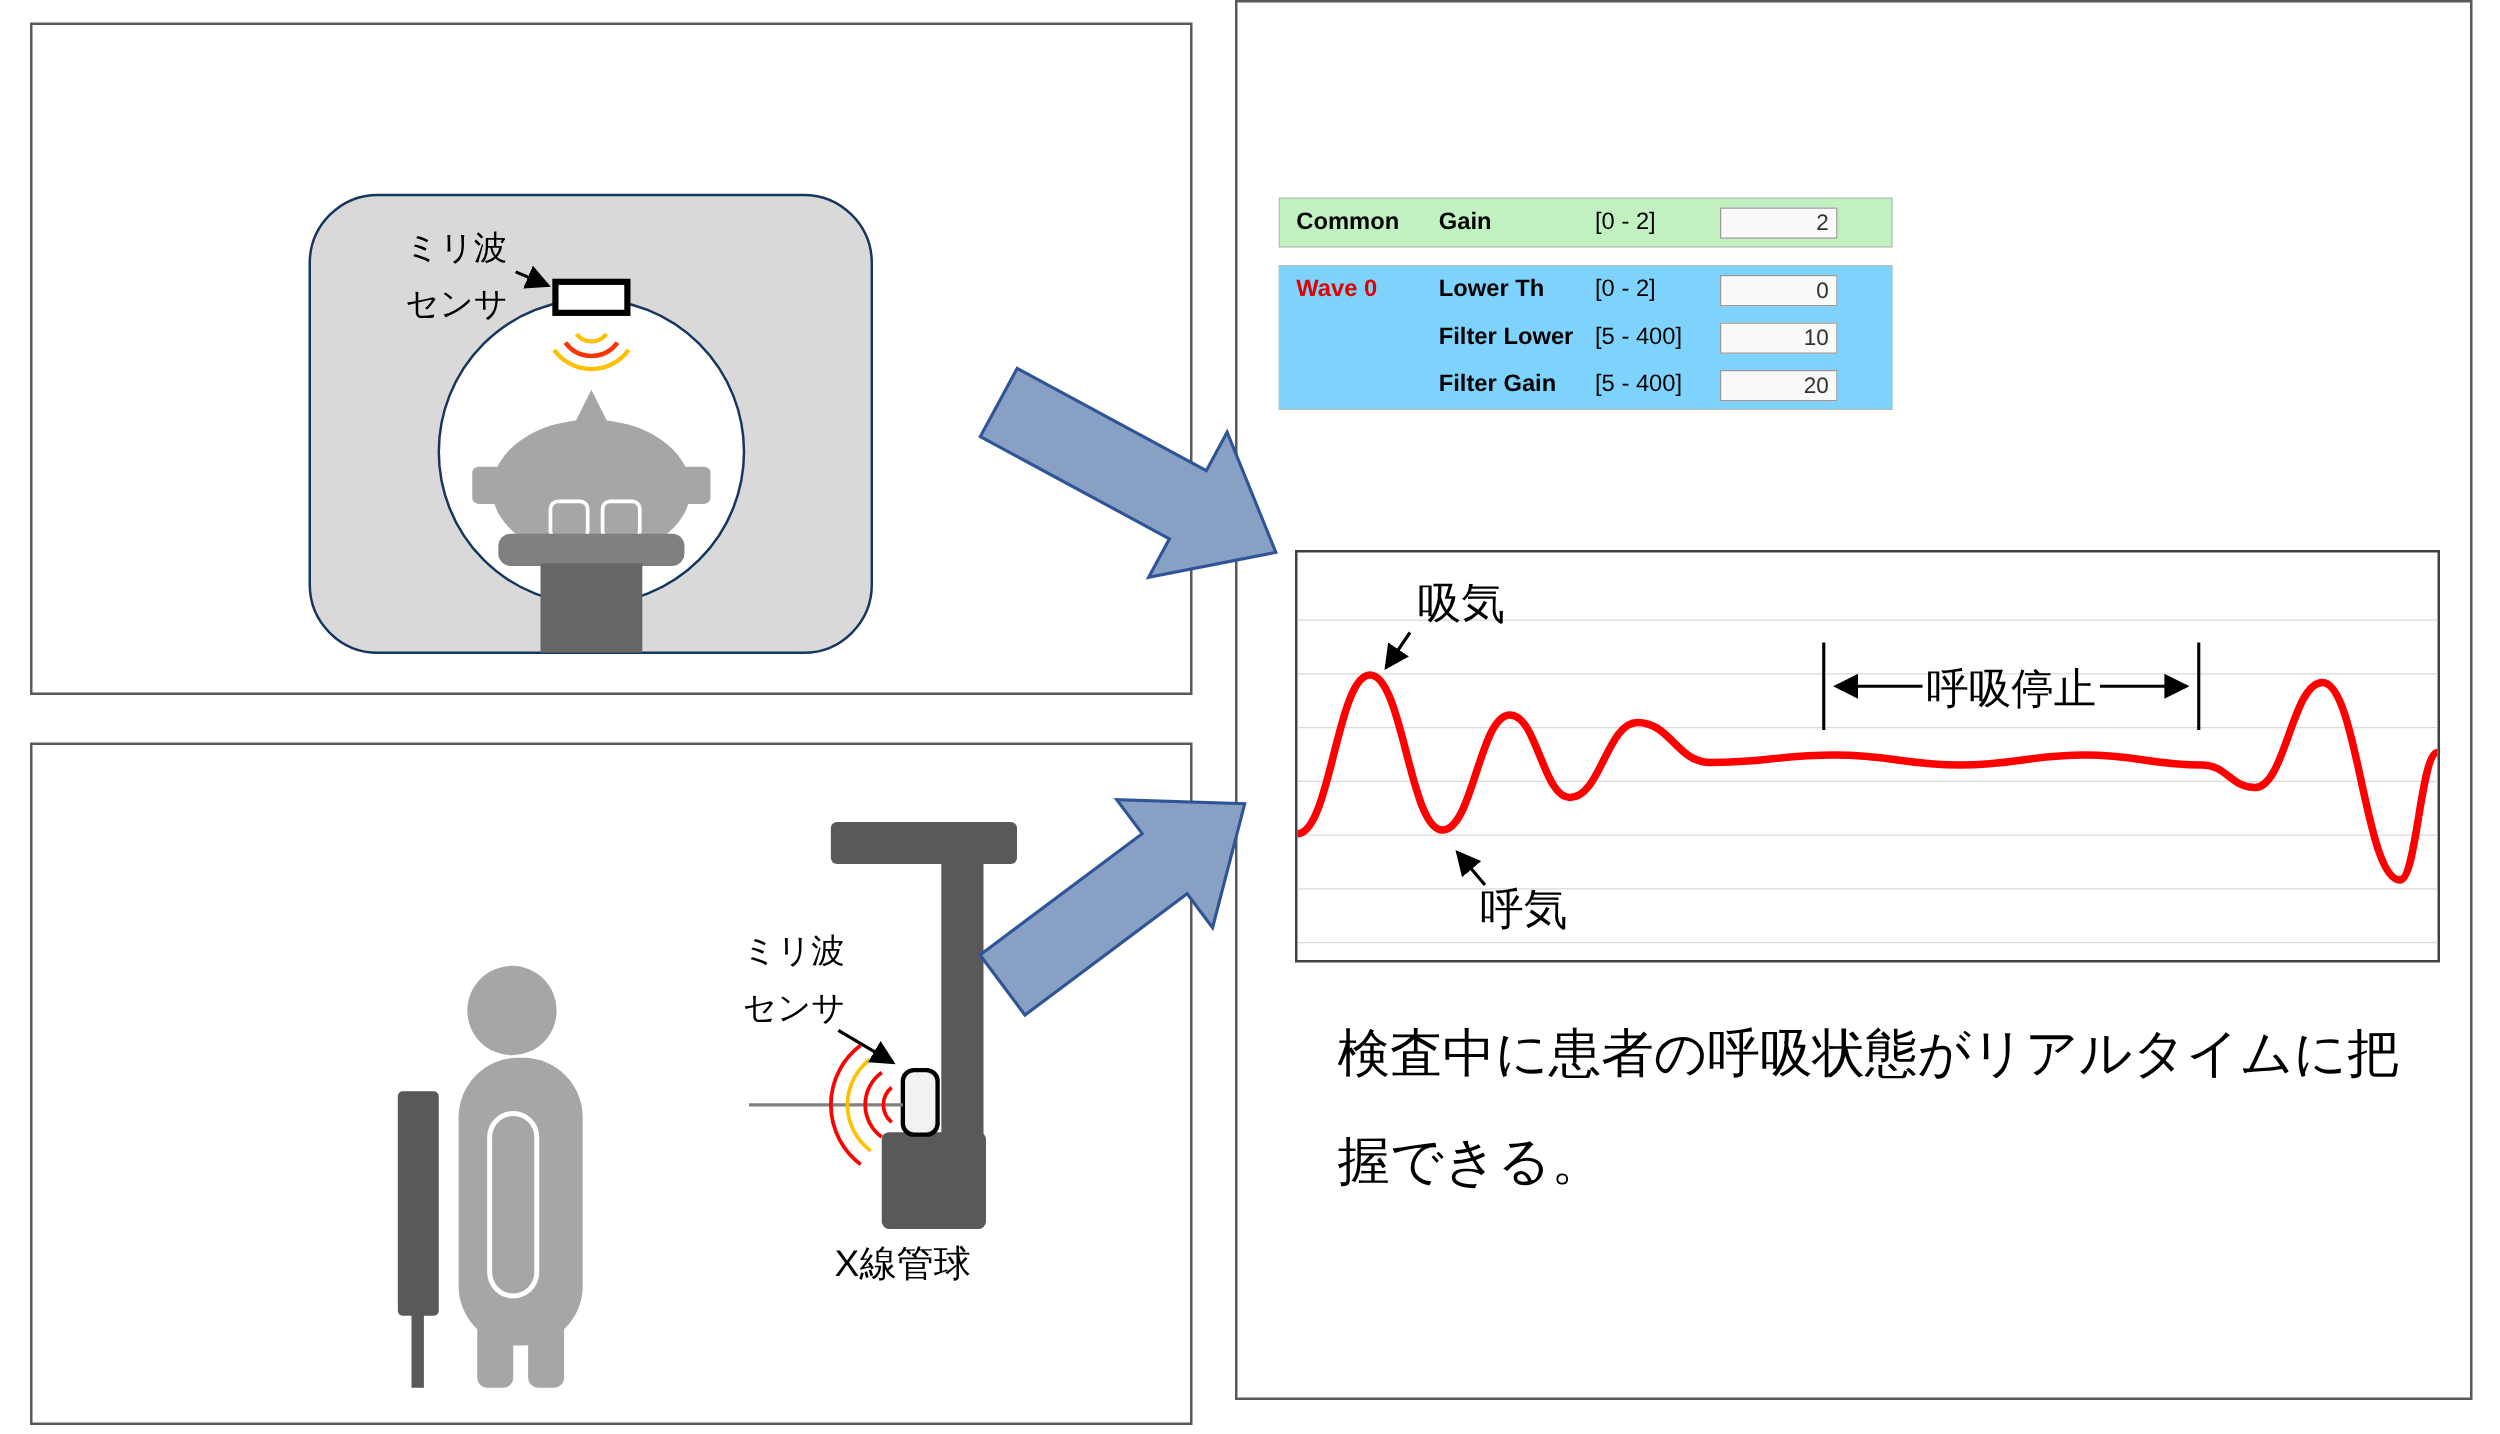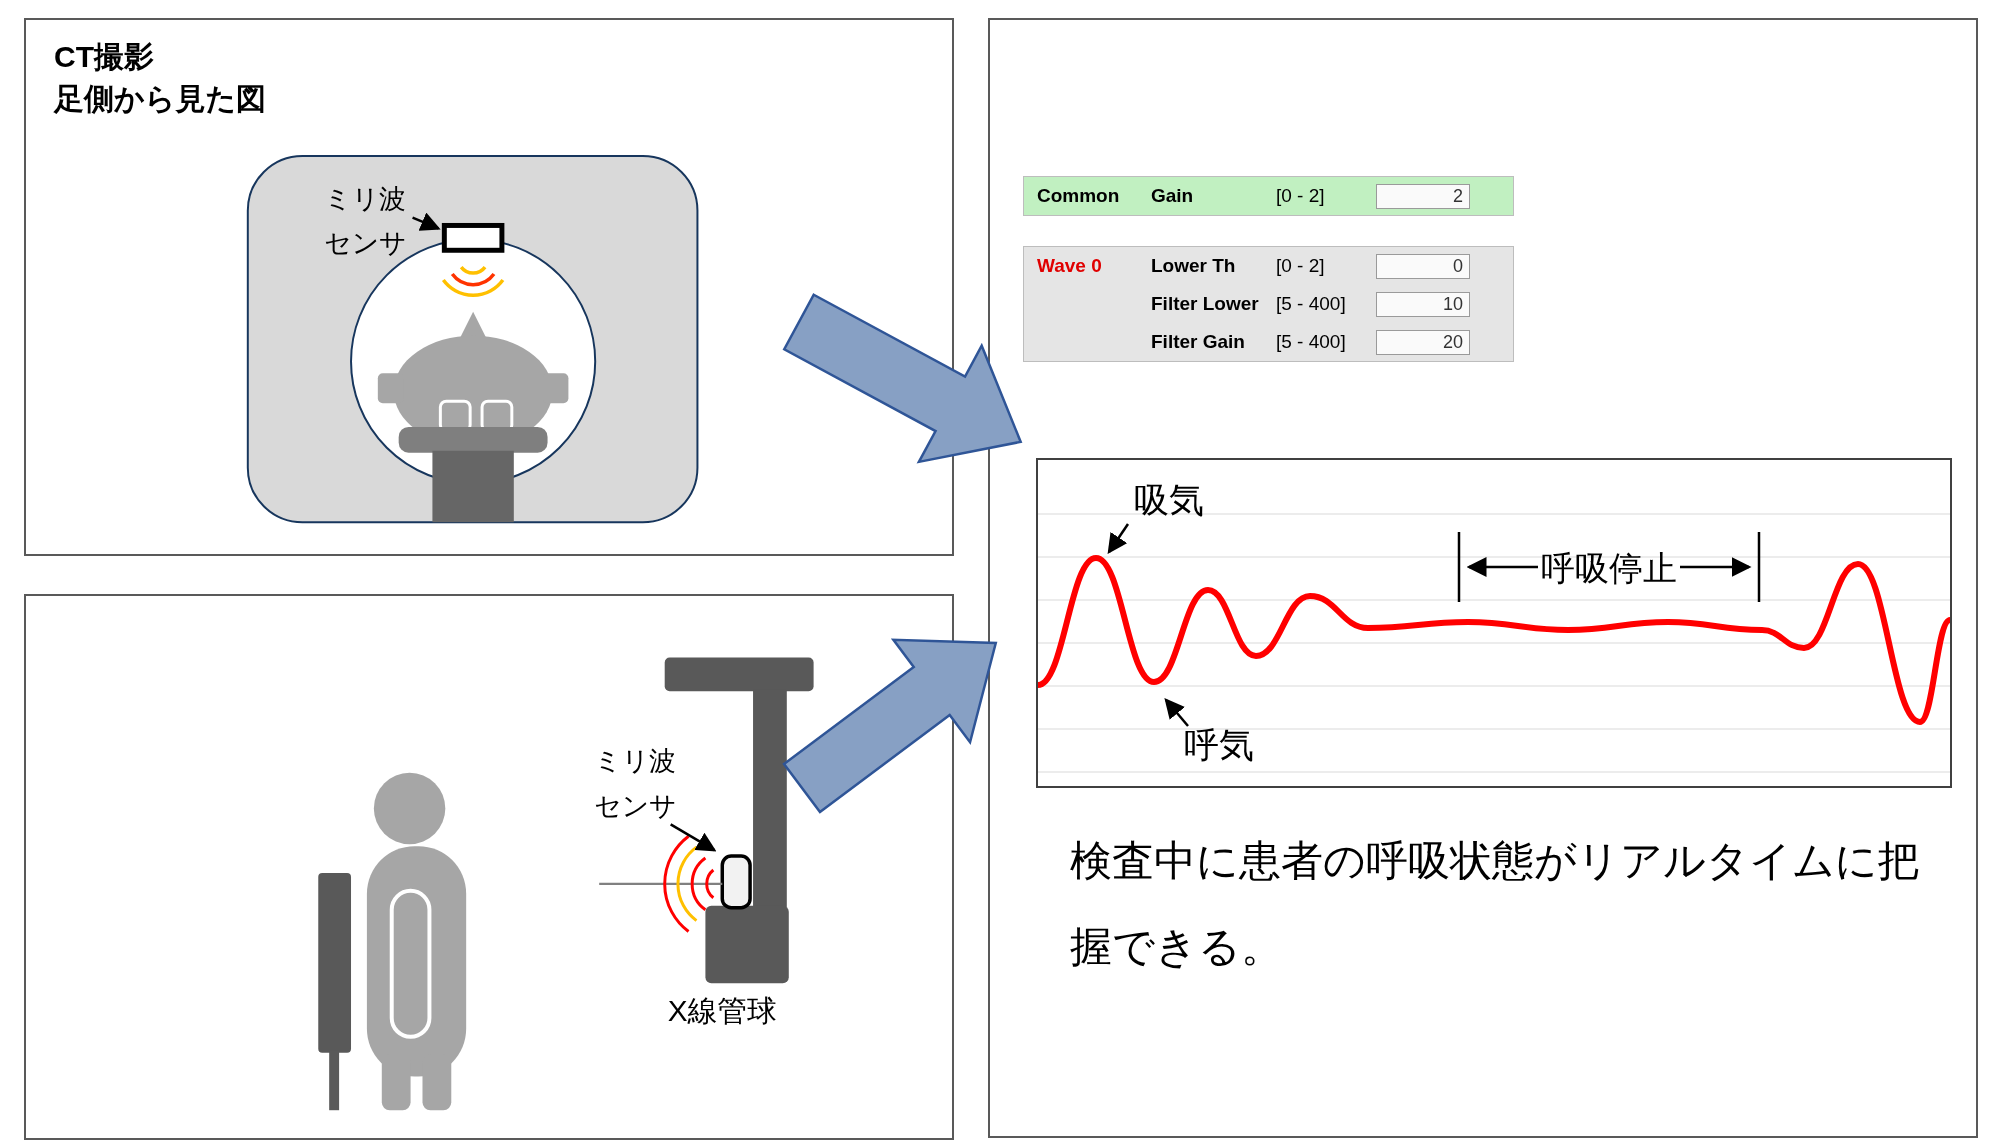--- a/index.html
+++ b/index.html
@@ -1,53 +1,49 @@
 <!DOCTYPE html>
 <html><head>
 <meta charset="utf-8">
 <style>
   html,body{margin:0;padding:0;background:#ffffff;}
   body{width:2000px;height:1147px;position:relative;overflow:hidden;
        font-family:"Liberation Sans","DejaVu Sans",sans-serif;color:#000;}
   .panel{position:absolute;border:2px solid #595959;background:#fff;box-sizing:border-box;}
   #ct-panel{left:24px;top:18px;width:930px;height:538px;}
   #xray-panel{left:24px;top:594px;width:930px;height:546px;}
-  #right-panel{left:988px;top:18px;width:990px;height:1120px;}
+  #right-panel{left:988px;top:0;width:990px;height:1120px;}
   .panel-title{position:absolute;left:28px;top:16px;font-size:30px;font-weight:bold;line-height:1.4;}
   svg.fill{position:absolute;left:0;top:0;width:100%;height:100%;}
   svg text{font-family:"Liberation Sans","DejaVu Sans",sans-serif;}
 
   
   .ptable{position:absolute;left:33px;top:156px;width:491px;font-size:19px;}
   .pgroupbox{border:1px solid #bdbdbd;}
   .green{background:#c1f0c1;}
-  .pink{background:#e5e5e5;margin-top:30px;}
+  .pink{background:#7dd3fc;margin-top:14px;}
   .prow{display:flex;align-items:center;height:38px;}
   .c-group{width:127px;padding-left:13px;font-weight:bold;box-sizing:border-box;}
   .pink .c-group{color:#e00000;}
   .c-name{width:125px;font-weight:bold;}
   .c-range{width:100px;}
   .c-input{width:94px;height:25px;box-sizing:border-box;border:1px solid #9a9a9a;
            background:#fafafa;text-align:right;padding-right:6px;font-size:18px;color:#333;
            font-family:"Liberation Sans","DejaVu Sans",sans-serif;}
 
   .note{position:absolute;left:564px;top:154px;width:392px;font-size:31px;line-height:1.32;}
   .chartbox{position:absolute;left:46px;top:438px;width:912px;height:326px;border:2px solid #404040;background:#fff;}
   .conclusion{position:absolute;left:80px;top:798px;width:852px;font-size:42px;line-height:2.05;}
 
   .overlay{position:absolute;left:0;top:0;z-index:10;pointer-events:none;}
 </style>
 </head>
 <body>
 
 <section class="panel" id="ct-panel">
-  <div class="panel-title">
-    <div>CT撮影</div>
-    <div>足側から見た図</div>
-  </div>
   <svg class="fill" viewBox="0 0 930 538">
     <defs>
       <marker id="ah-ct" markerWidth="8" markerHeight="8" refX="7" refY="4" orient="auto">
         <path d="M0,0 L8,4 L0,8 Z" fill="#000"></path>
       </marker>
     </defs>
     <rect x="222" y="137" width="453" height="369" rx="55" fill="#d9d9d9" stroke="#17365d" stroke-width="2"></rect>
     <circle cx="449" cy="344" r="123" fill="#ffffff" stroke="#17365d" stroke-width="2"></circle>
     <rect x="420" y="207" width="58" height="25" fill="#ffffff" stroke="#000000" stroke-width="5"></rect>
     <g fill="none" stroke-width="3.5">

